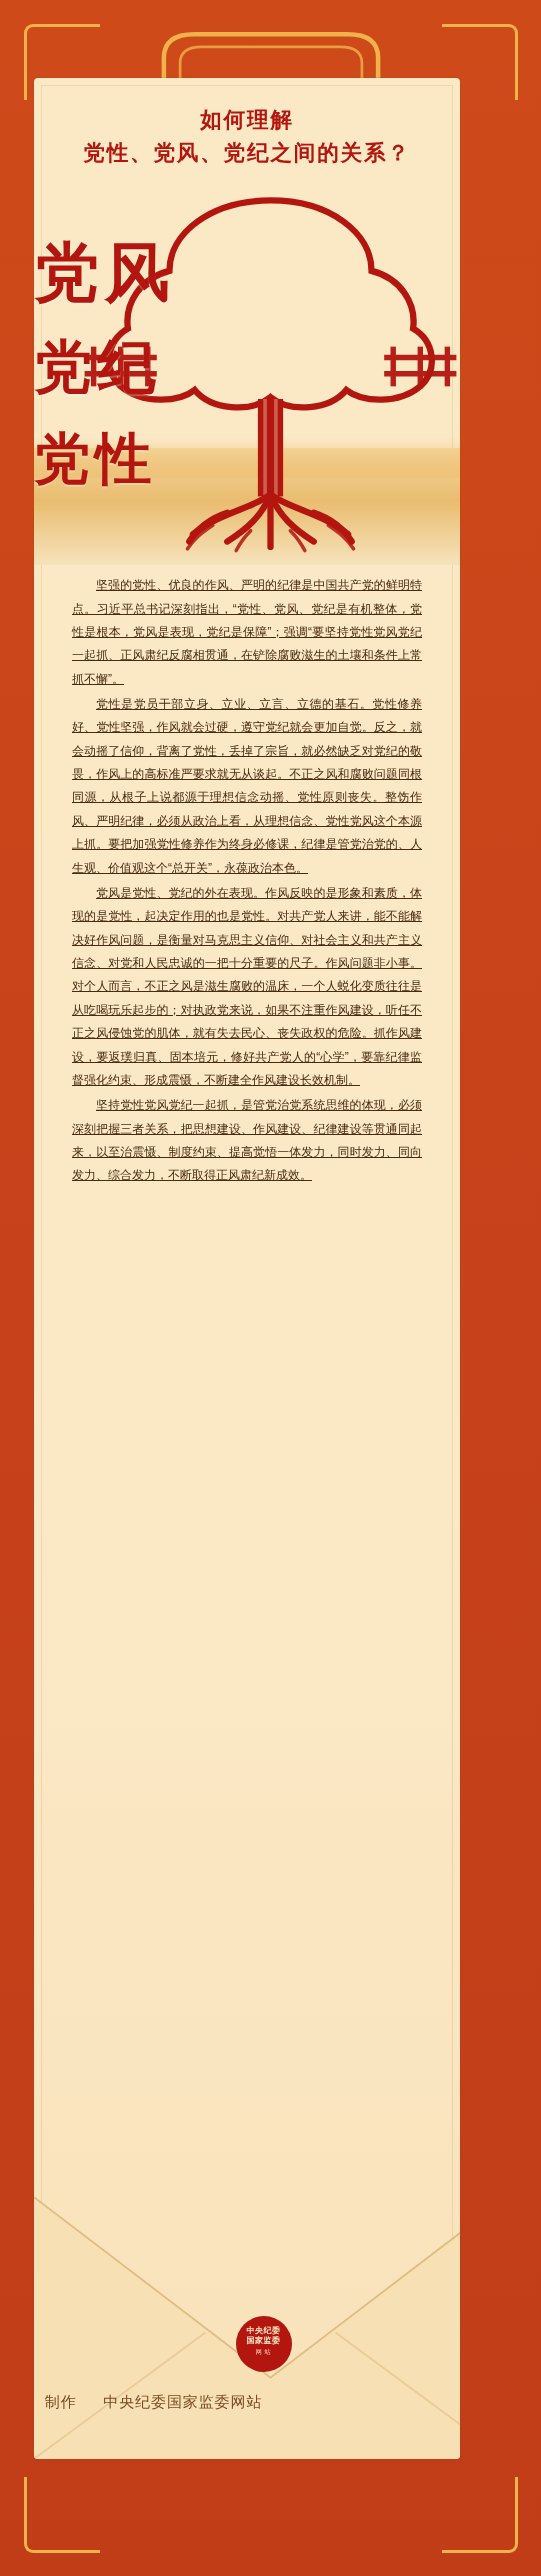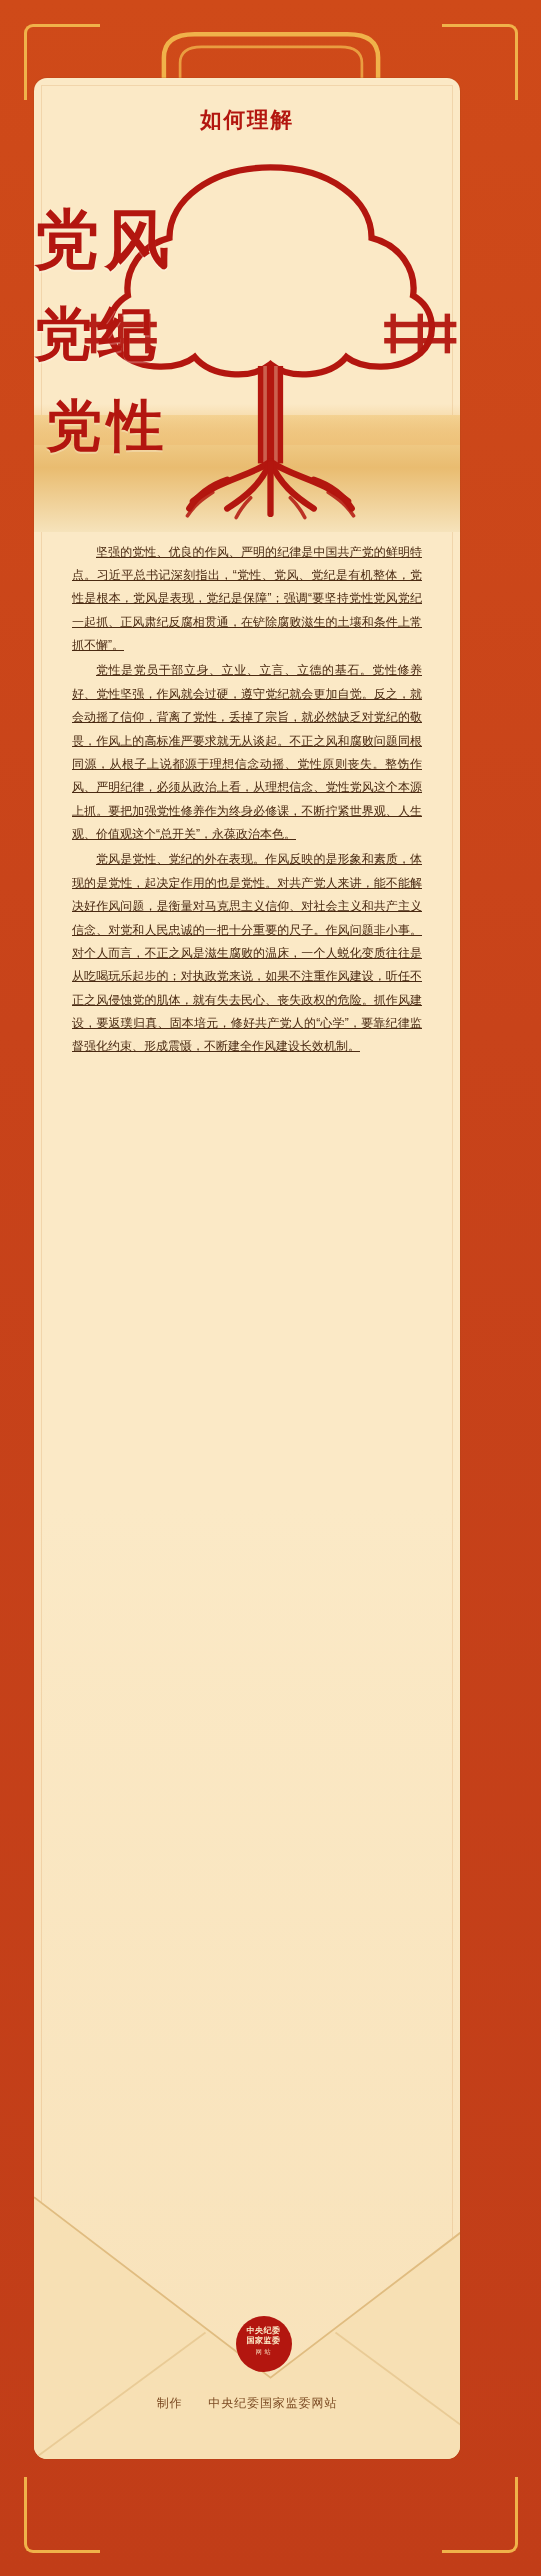--- a/index.html
+++ b/index.html
@@ -43,21 +43,21 @@
   .arch svg { display:block; }
 
   
   .panel {
     position: absolute;
     top: 78px;
     left: 34px;
     width: 426px;
     height: 2381px;
     background: linear-gradient(180deg, #fbe9c6 0%, #fbe9c6 60%, #f8e2ba 100%);
-    border-radius: 13px;
+    border-radius: 4px;
     box-shadow: 0 0 0 0.9px rgba(160,70,20,.18);
     overflow: hidden;
   }
 
   
   .panel::before{
     content:"";
     position:absolute;
     top:7.2px; left:7.2px; right:7.2px; bottom:7.2px;
     border:0.9px solid rgba(200,120,50,.18);
@@ -105,21 +105,21 @@
     position: absolute;
     width: 100%;
     text-align: left;
     font-weight: bold;
     color: #b3160f;
     letter-spacing: 5.4px;
     text-shadow: 0 1.8px 0 rgba(255,255,255,.25);
   }
   .w1 { top: 52px;  font-size: 65px; }
   .w2 { top: 152px; font-size: 58px; }
-  .w3 { top: 245px; font-size: 56px; margin-left: 12px; }
+  .w3 { top: 245px; font-size: 56px; }
 
   
   .body-text {
     position: relative;
     padding: 9px 38px 0 38px;
     color: #4a2a12;
     font-size: 12px;
     line-height: 1.95;
     text-align: justify;
     text-decoration: underline;
@@ -154,23 +154,23 @@
     font-weight: bold;
     padding-top: 10px;
     letter-spacing: 0.5px;
   }
   .seal small { display:block; font-size:6.3px; font-weight:normal; opacity:.9; margin-top:1.8px;}
 
   .footer {
     position: absolute;
     bottom: 47px;
     left: 0; right: 0;
-    text-align: center;
+    text-align: left;
     color: #7b4a22;
-    font-size: 12px;
+    font-size: 15px;
     letter-spacing: 0.9px;
   }
   .footer span { margin: 0 10.8px; }
 </style>
 </head>
 <body>
 
 <div id="page">
 
   <div class="frame-corner fc-tl"></div>
@@ -182,20 +182,21 @@
     <svg width="225" height="63" viewBox="0 0 250 70" aria-hidden="true">
       <path d="M6 66 L6 34 Q6 8 40 8 L210 8 Q244 8 244 34 L244 66" fill="none" stroke="#f0b24a" stroke-width="5"></path>
       <path d="M24 66 L24 40 Q24 22 48 22 L202 22 Q226 22 226 40 L226 66" fill="none" stroke="#f0b24a" stroke-width="3" opacity=".8"></path>
     </svg>
   </div>
 
   <div class="panel">
 
     <div class="headline">
       <div class="l1">如何理解</div>
+      <div class="l2">党性、党风、党纪之间的关系？</div>
     </div>
 
     <div class="hero">
       <div class="ground"></div>
       <div class="ground2"></div>
 
       <svg width="473" height="388" viewBox="0 0 524 430" aria-hidden="true">
 
         <path d="M262 26
                  C196 26 150 62 150 104
@@ -243,22 +244,23 @@
         </g>
       </svg>
 
       <div class="word w1">党风</div>
       <div class="word w2">党纪</div>
       <div class="word w3">党性</div>
     </div>
 
     <div class="body-text">
       <p>坚强的党性、优良的作风、严明的纪律是中国共产党的鲜明特点。习近平总书记深刻指出，“党性、党风、党纪是有机整体，党性是根本，党风是表现，党纪是保障”；强调“要坚持党性党风党纪一起抓、正风肃纪反腐相贯通，在铲除腐败滋生的土壤和条件上常抓不懈”。</p>
-      <p>党性是党员干部立身、立业、立言、立德的基石。党性修养好、党性坚强，作风就会过硬，遵守党纪就会更加自觉。反之，就会动摇了信仰，背离了党性，丢掉了宗旨，就必然缺乏对党纪的敬畏，作风上的高标准严要求就无从谈起。不正之风和腐败问题同根同源，从根子上说都源于理想信念动摇、党性原则丧失。整饬作风、严明纪律，必须从政治上看，从理想信念、党性党风这个本源上抓。要把加强党性修养作为终身必修课，不断拧紧世界观、人生观、价值观这个“总开关”，永葆政治本色。</p>
+      <p>党性是党员干部立身、立业、立言、立德的基石。党性修养好、党性坚强，作风就会过硬，遵守党纪就会更加自觉。反之，就会动摇了信仰，背离了党性，丢掉了宗旨，就必然缺乏对党纪的敬畏，作风上的高标准严要求就无从谈起。不正之风和腐败问题同根同源，从根子上说都源于理想信念动摇、党性原则丧失。整饬作风、严明纪律，必须从政治上看，从理想信念、党性党风这个本源上抓。要把加强党性修养作为终身必修课，纪律是管党治党的、人生观、价值观这个“总开关”，永葆政治本色。</p>
       <p>党风是党性、党纪的外在表现。作风反映的是形象和素质，体现的是党性，起决定作用的也是党性。对共产党人来讲，能不能解决好作风问题，是衡量对马克思主义信仰、对社会主义和共产主义信念、对党和人民忠诚的一把十分重要的尺子。作风问题非小事。对个人而言，不正之风是滋生腐败的温床，一个人蜕化变质往往是从吃喝玩乐起步的；对执政党来说，如果不注重作风建设，听任不正之风侵蚀党的肌体，就有失去民心、丧失政权的危险。抓作风建设，要返璞归真、固本培元，修好共产党人的“心学”，要靠纪律监督强化约束、形成震慑，不断建全作风建设长效机制。</p>
+      <p>坚持党性党风党纪一起抓，是管党治党系统思维的体现，必须深刻把握三者关系，把思想建设、作风建设、纪律建设等贯通同起来，以至治震慑、制度约束、提高觉悟一体发力，同时发力、同向发力、综合发力，不断取得正风肃纪新成效。</p>
     </div>
 
     <div class="flap">
       <svg width="473" height="271" viewBox="0 0 524 300" aria-hidden="true">
         <path d="M0 10 L262 210 L524 10 L524 300 L0 300 Z" fill="#f7e0b4"></path>
         <path d="M0 10 L262 210 L524 10" fill="none" stroke="#e0bc80" stroke-width="2"></path>
         <path d="M0 300 L190 160" fill="none" stroke="#e9cb96" stroke-width="2"></path>
         <path d="M524 300 L334 160" fill="none" stroke="#e9cb96" stroke-width="2"></path>
       </svg>
     </div>

